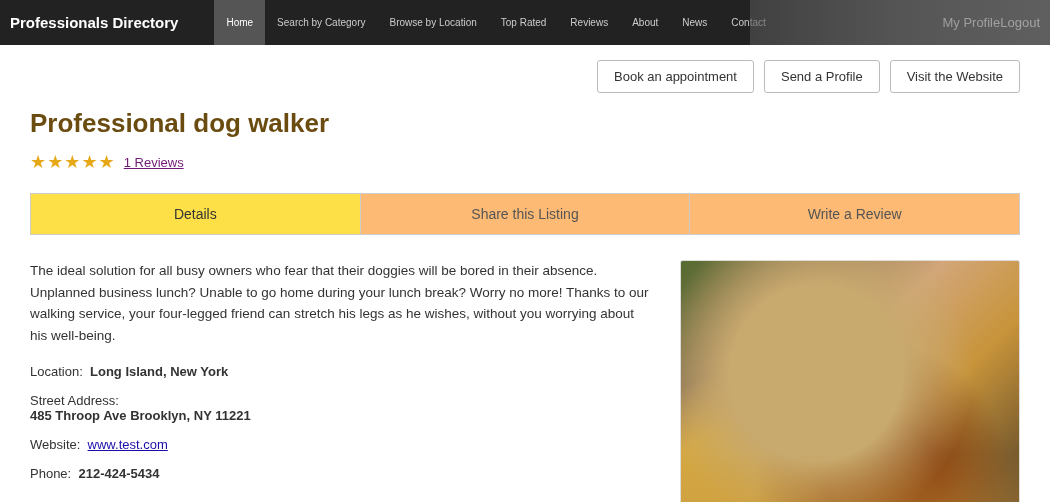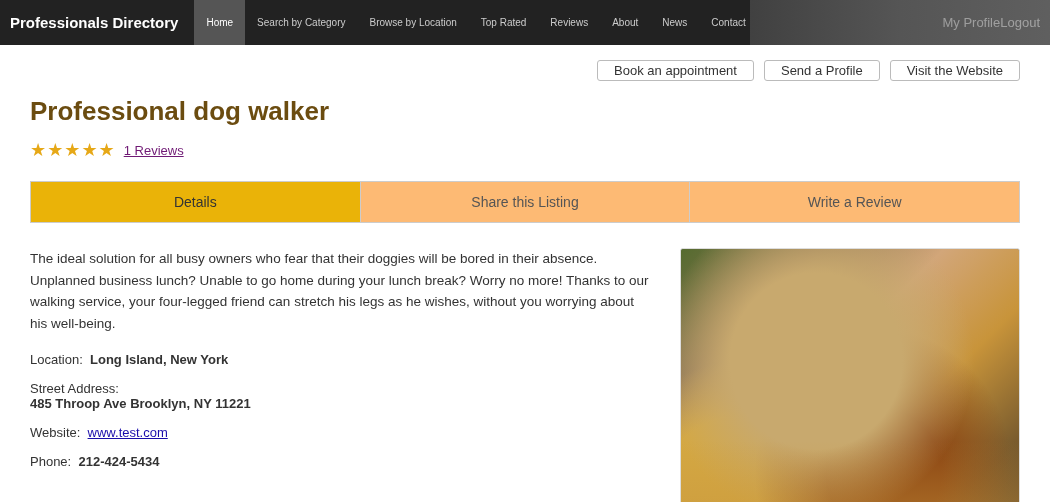--- a/index.html
+++ b/index.html
@@ -11,21 +11,21 @@
       align-items: center;
       background: #222;
       height: 45px;
       padding: 0 10px;
       position: relative;
     }
     .nav-brand {
       color: #fff;
       font-weight: bold;
       font-size: 15px;
-      margin-right: 16px;
+      margin-right: 36px;
       white-space: nowrap;
     }
     .nav-links {
       display: flex;
       gap: 0;
       flex: 1;
     }
     .nav-link {
       color: #ccc;
       text-decoration: none;
@@ -65,21 +65,21 @@
     
     .action-bar {
       display: flex;
       justify-content: flex-end;
       gap: 10px;
       padding: 15px 30px;
     }
     .action-btn {
       border: 1px solid #bbb;
       background: #fff;
-      padding: 2px 16px;
+      padding: 8px 16px;
       font-size: 13px;
       cursor: pointer;
       color: #333;
       border-radius: 3px;
     }
 
     
     .main-content {
       padding: 0 30px 30px 30px;
     }
@@ -118,21 +118,21 @@
       text-align: center;
       padding: 12px 0;
       cursor: pointer;
       font-size: 14px;
       color: #555;
       border-right: 1px solid #ccc;
       background: #fdba74;
     }
     .tab:last-child { border-right: none; }
     .tab.active {
-      background: #eab308;
+      background: #fde047;
       color: #333;
       font-weight: normal;
     }
 
     
     .detail-layout {
       display: flex;
       gap: 30px;
     }
     .detail-text {

